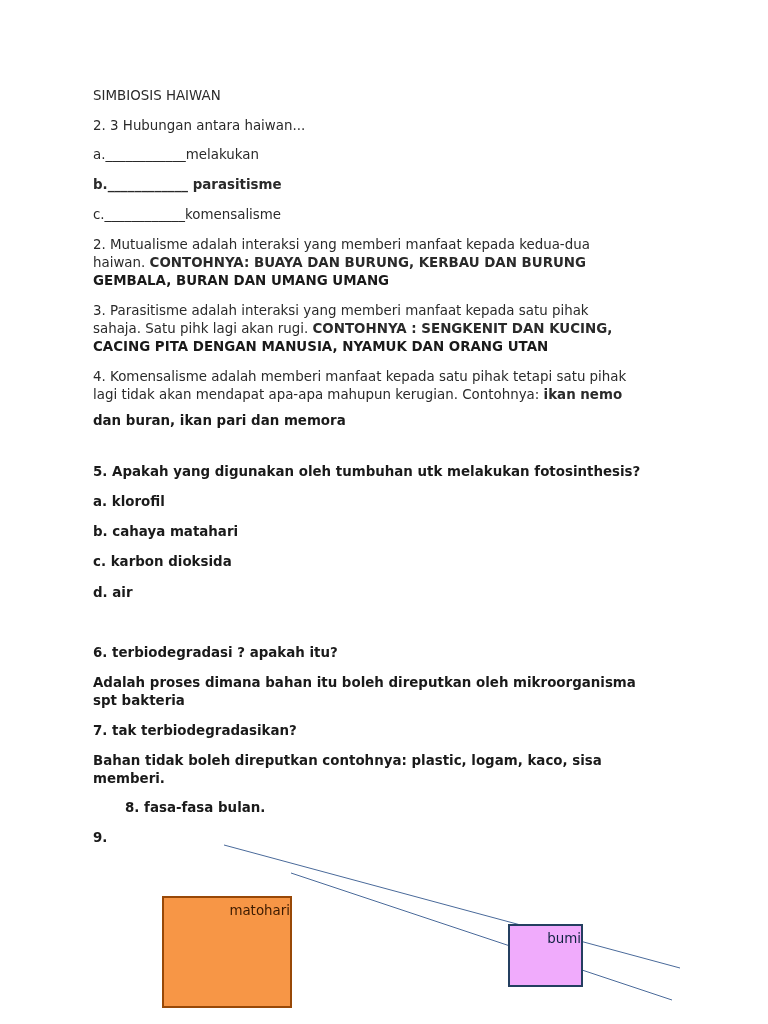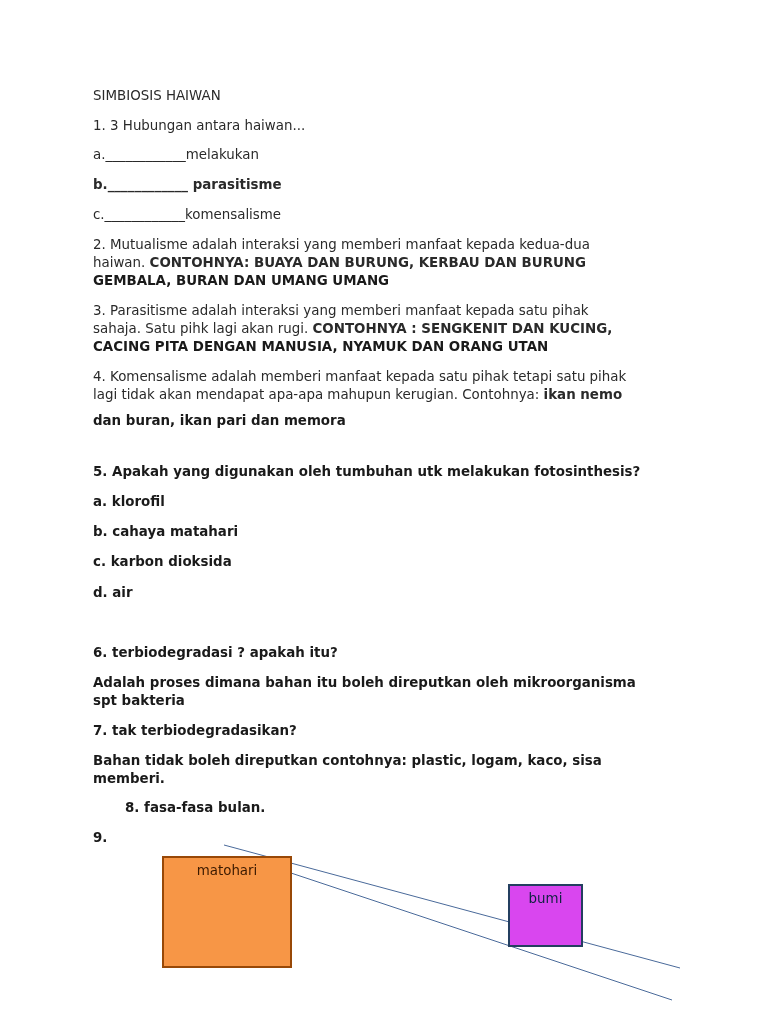--- a/index.html
+++ b/index.html
@@ -28,49 +28,50 @@
       position: absolute;
       left: 0;
       top: 0;
       width: 768px;
       height: 1024px;
       pointer-events: none;
     }
     .box {
       position: absolute;
       box-sizing: border-box;
-      text-align: center;
+      text-align: right;
       font-size: 13.4px;
       padding-top: 5px;
+      margin-top: 40px;
     }
     .sun-box {
       left: 162px;
       top: 856px;
       width: 130px;
       height: 112px;
       background: #f79646;
       border: 2px solid #984807;
       color: #3b1a00;
     }
     .earth-box {
       left: 508px;
       top: 884px;
       width: 75px;
       height: 63px;
-      background: #d946ef;
+      background: #f0abfc;
       border: 2px solid #243f60;
       color: #0f2240;
     }
   </style>
 </head>
 <body>
 
 <div class="line light" style="top:87px;">SIMBIOSIS HAIWAN</div>
 
-<div class="line light" style="top:117px;">1. 3 Hubungan antara haiwan...</div>
+<div class="line light" style="top:117px;">2. 3 Hubungan antara haiwan...</div>
 <div class="line light" style="top:146px;">
   <span>a.____________</span><span>melakukan</span>
 </div>
 <div class="line light" style="top:176px;font-weight:bold;">
   <span>b.____________ </span><span>parasitisme</span>
 </div>
 <div class="line light" style="top:206px;">
   <span>c.____________</span><span>komensalisme</span>
 </div>
 

